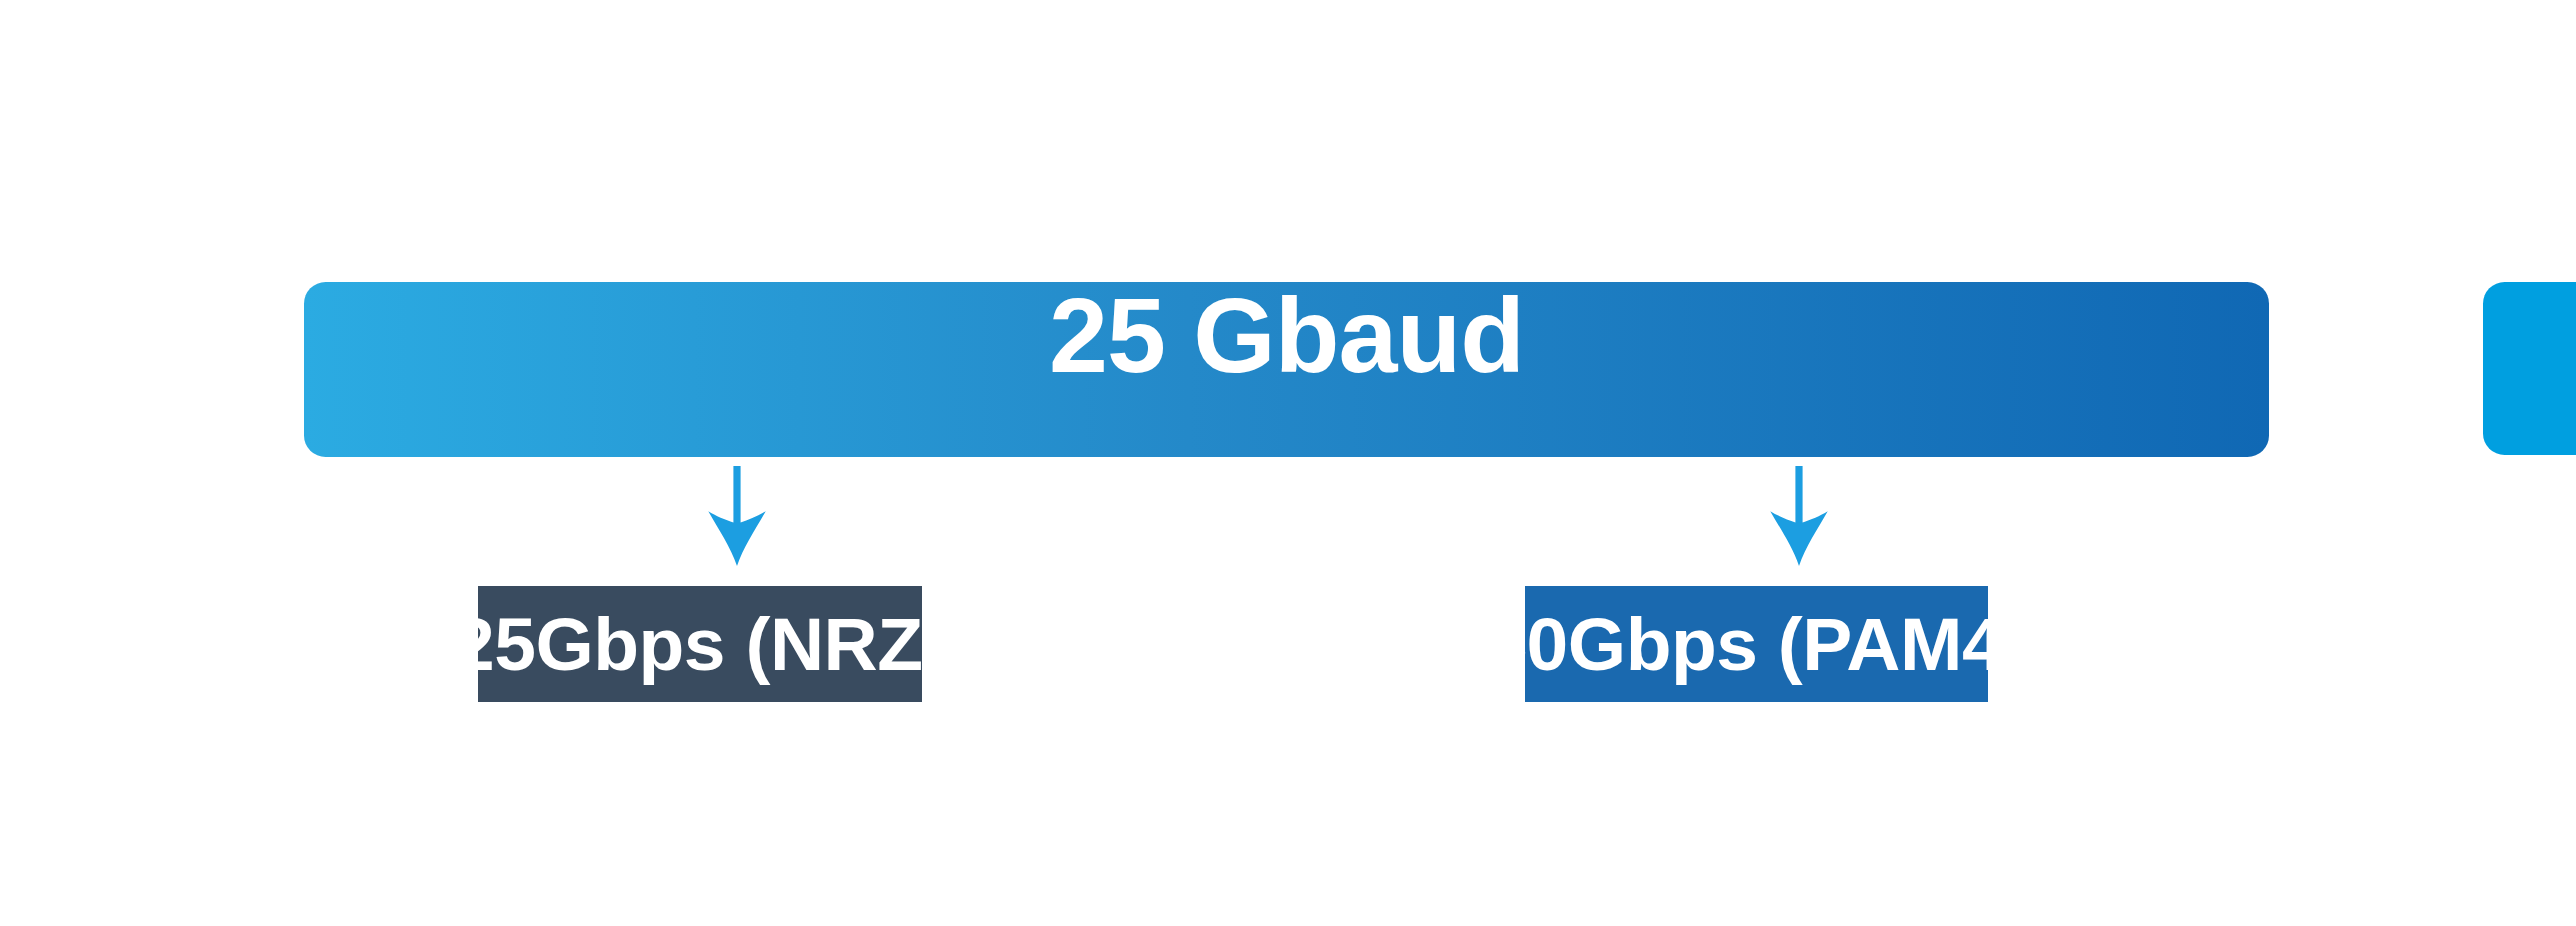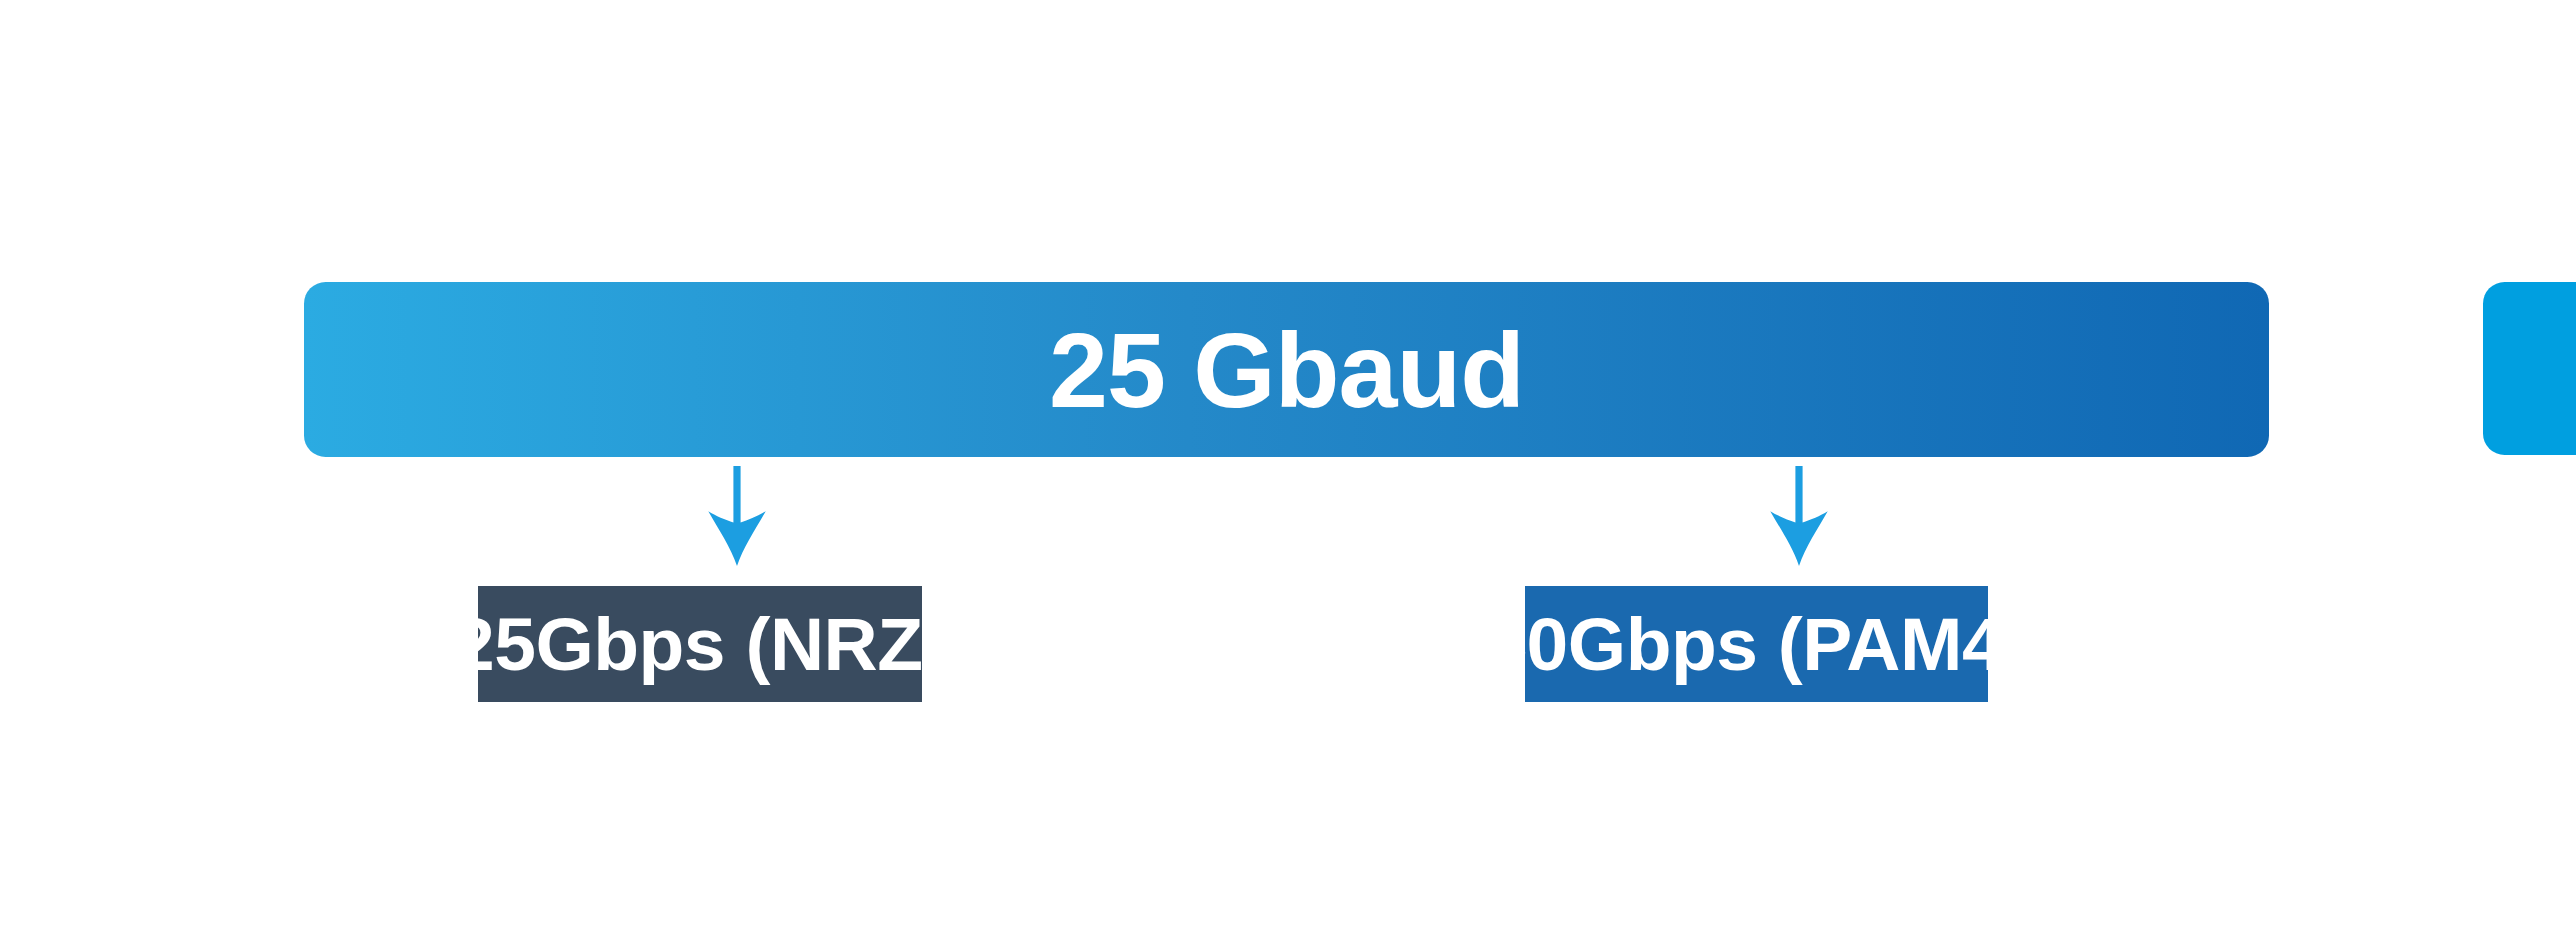--- a/index.html
+++ b/index.html
@@ -11,21 +11,21 @@
     position: relative;
     width: 4050px;
     height: 926px;
     background: #ffffff;
     overflow: hidden;
     font-family: "Liberation Sans", sans-serif;
   }
   .bar {
     position: absolute;
     display: flex;
-    align-items: center;
+    align-items: flex-start;
     justify-content: center;
     border-radius: 21.6px;
     color: #ffffff;
     font-weight: bold;
     font-size: 106px;
     letter-spacing: -1px;
     line-height: 1;
   }
   .bar-25 {
     left: 304px;

